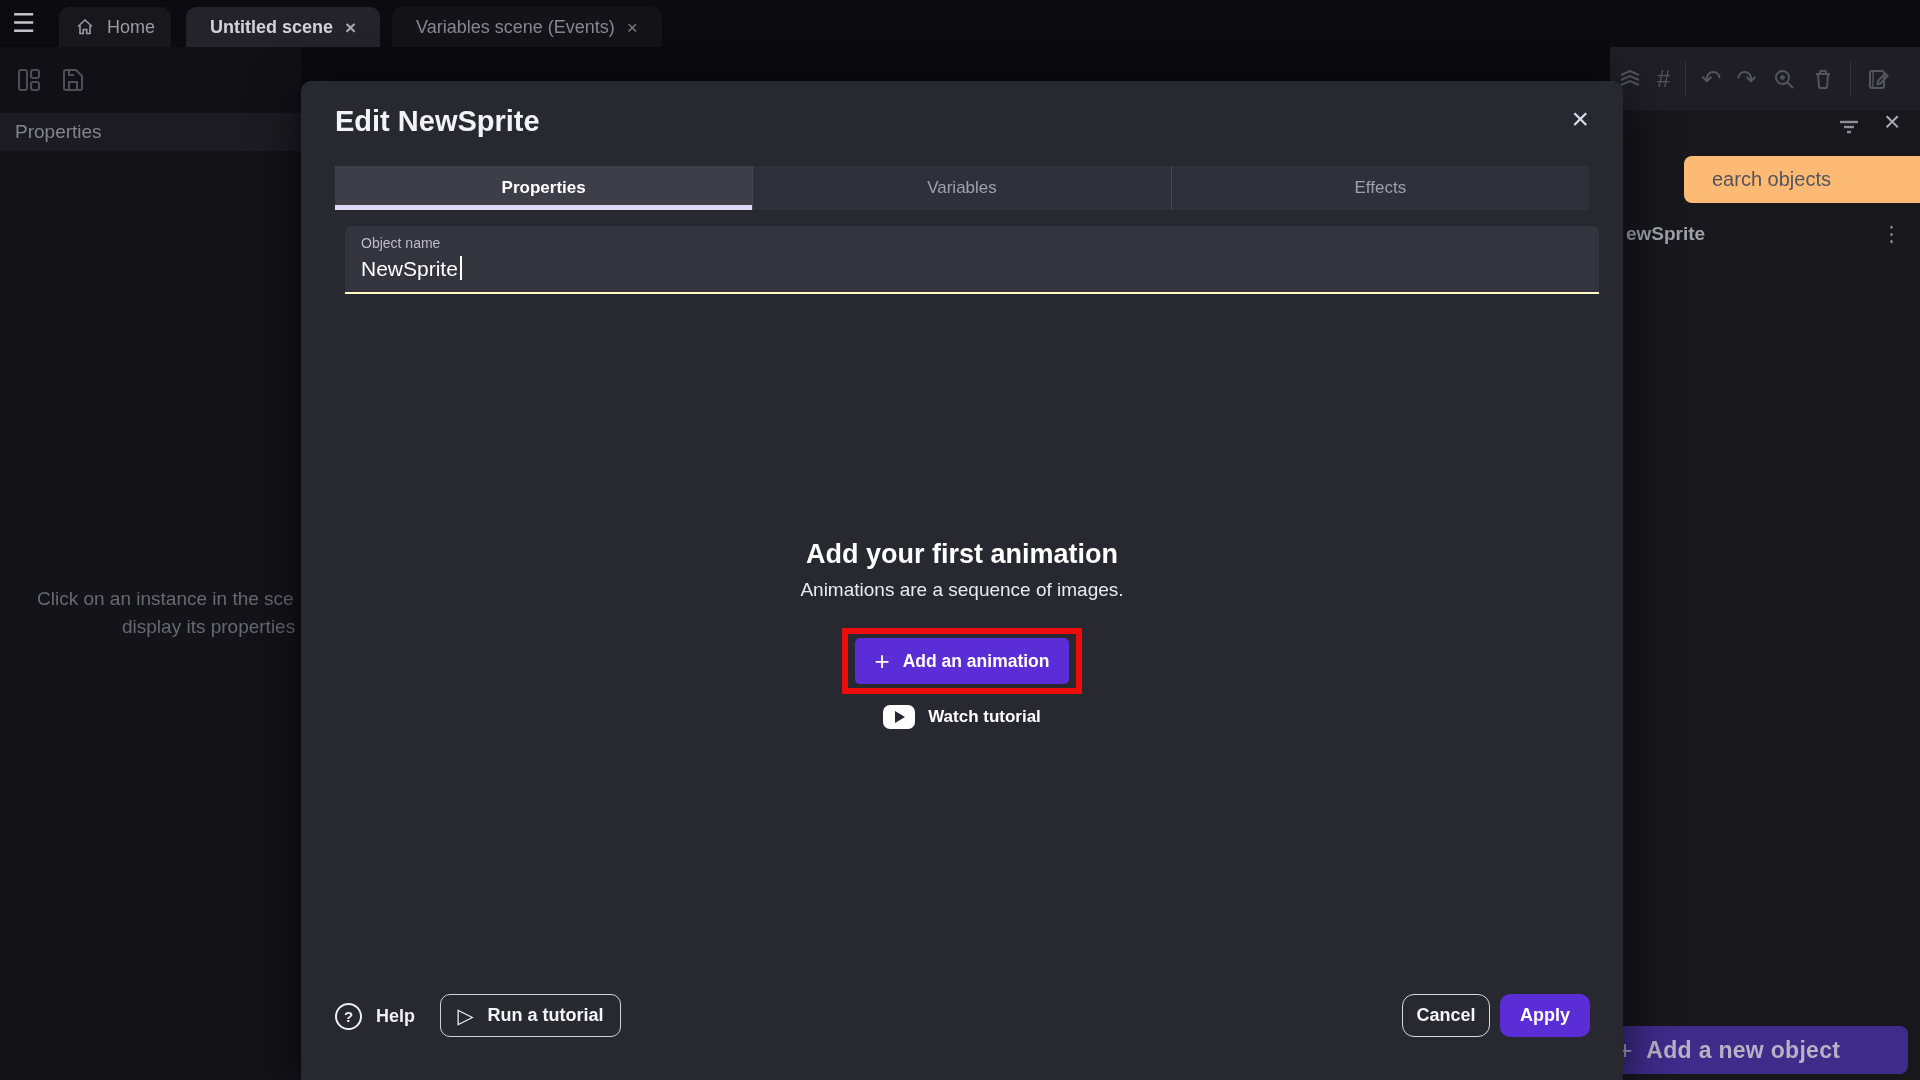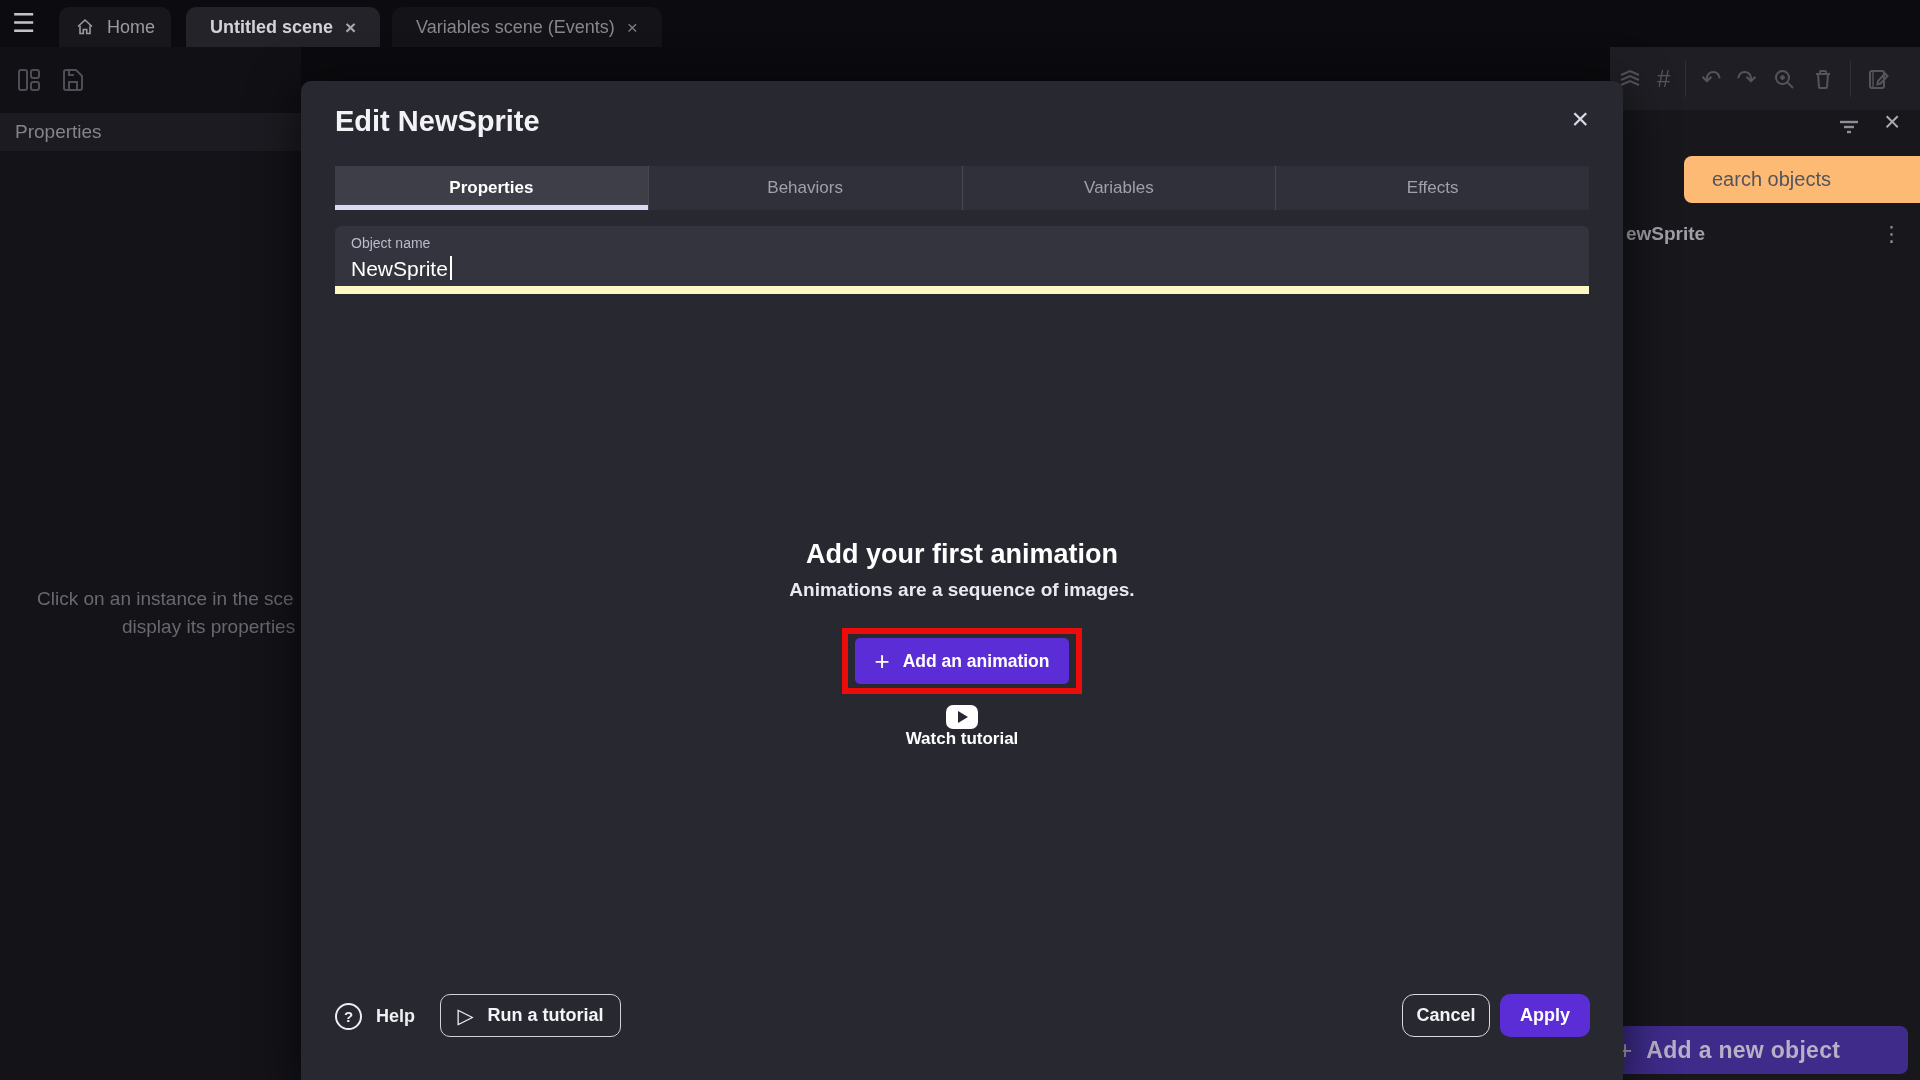--- a/index.html
+++ b/index.html
@@ -57,34 +57,34 @@
   .dialog { left:301px; top:45px; width:1322px; height:1007px; background:#282831; border-radius:10px; box-shadow:0 10px 50px rgba(0,0,0,.65); z-index:20;margin-top:36px; }
   .dlg-title { left:34px; top:24px; font-size:29px; font-weight:700; color:#f3f2f6; }
   .dlg-close { right:34px; top:22px; font-size:30px; color:#dcd9e8; cursor:pointer; line-height:32px; }
 
   .dlg-tabs { left:34px; top:85px; width:1254px; height:44px; background:#30303a; display:flex; }
   .dlg-tab { position:relative; flex:1; display:flex; align-items:center; justify-content:center; font-size:17px; color:#a0a0aa; cursor:pointer; }
   .dlg-tab + .dlg-tab { border-left:1px solid #47474f; }
   .dlg-tab.active { background:#3e3e48; color:#ffffff; font-weight:700; }
   .dlg-tab.active::after { content:""; position:absolute; left:0; right:0; bottom:0; height:5px; background:#ded7f4; }
 
-  .name-field { left:34px; top:145px; width:1254px; height:68px; background:#34343e; border-radius:6px 6px 0 0; border-bottom:8px solid #fef9c3; cursor:text;text-decoration:underline; }
+  .name-field { left:44px; top:145px; width:1254px; height:68px; background:#34343e; border-radius:6px 6px 0 0; border-bottom:2px solid #fef9c3; cursor:text;text-decoration:underline; }
   .name-label { position:absolute; left:16px; top:9px; font-size:14px; color:#beb9cb; }
   .name-value { position:absolute; left:16px; top:30px; font-size:21px; color:#ffffff; }
   .caret { display:inline-block; width:2px; height:24px; background:#ffffff; vertical-align:-4px; margin-left:2px; }
 
   .empty-head { left:0; top:458px; width:100%; text-align:center; font-size:27px; font-weight:700; color:#ffffff; }
-  .empty-sub  { left:0; top:498px; width:100%; text-align:center; font-size:19px; color:#e9e9ef;font-weight:bold; }
+  .empty-sub  { left:0; top:498px; width:100%; text-align:center; font-size:19px; color:#e9e9ef; }
 
   .red-box { left:541px; top:547px; width:240px; height:66px; border:6px solid #ec0c0c; display:flex; align-items:center; justify-content:center; }
   .add-anim-btn { width:214px; height:46px; background:#5a2dd6; border-radius:5px; display:flex; align-items:center; justify-content:center; gap:13px; cursor:pointer; border:none; }
   .add-anim-btn .plus { font-size:26px; color:#ffffff; line-height:26px; font-weight:400; }
   .add-anim-btn .lbl { font-size:17.5px; font-weight:700; color:#ffffff; }
 
-  .tutorial { left:0; top:624px; width:100%; display:flex; align-items:center; justify-content:center; cursor:pointer;flex-direction:column; }
+  .tutorial { left:0; top:624px; width:100%; display:flex; align-items:center; justify-content:center; gap:13px; cursor:pointer; }
   .yt-icon { width:32px; height:24px; background:#ffffff; border-radius:7px; display:flex; align-items:center; justify-content:center; }
   .yt-tri { width:0; height:0; border-left:10px solid #282831; border-top:6px solid transparent; border-bottom:6px solid transparent; margin-left:2px; }
   .tutorial .lbl { font-size:17px; font-weight:700; color:#ffffff; }
 
   .dlg-footer { left:0; top:913px; width:100%; height:44px; }
   .help-group { position:absolute; left:34px; top:0; height:44px; display:flex; align-items:center; gap:14px; cursor:pointer; }
   .help-circle { width:27px; height:27px; border:2.5px solid #ededf2; border-radius:50%; display:flex; align-items:center; justify-content:center; font-size:15px; font-weight:700; color:#ededf2; }
   .help-lbl { font-size:18px; font-weight:700; color:#f0eff4; }
   .preview-btn { position:absolute; left:139px; top:0; width:181px; height:43px; background:transparent; border:1.5px solid #d0d0da; border-radius:10px; display:flex; align-items:center; justify-content:center; gap:14px; cursor:pointer; }
   .play-glyph { font-size:21px; color:#f4f3f7; line-height:21px; }
@@ -189,23 +189,20 @@
 
 <div class="abs dialog">
   <div class="abs dlg-title">Edit NewSprite</div>
   <div class="abs dlg-close">×</div>
 
   <div class="abs dlg-tabs">
     <div class="dlg-tab active">
         <span>Properties</span>
       </div>
     <div class="dlg-tab">
-        <span>Behaviors</span>
-      </div>
-    <div class="dlg-tab">
         <span>Variables</span>
       </div>
     <div class="dlg-tab">
         <span>Effects</span>
       </div>
   </div>
 
   <div class="abs name-field">
     <div class="name-label">Object name</div>
     <div class="name-value"><span>NewSprite</span><span class="caret"></span></div>

